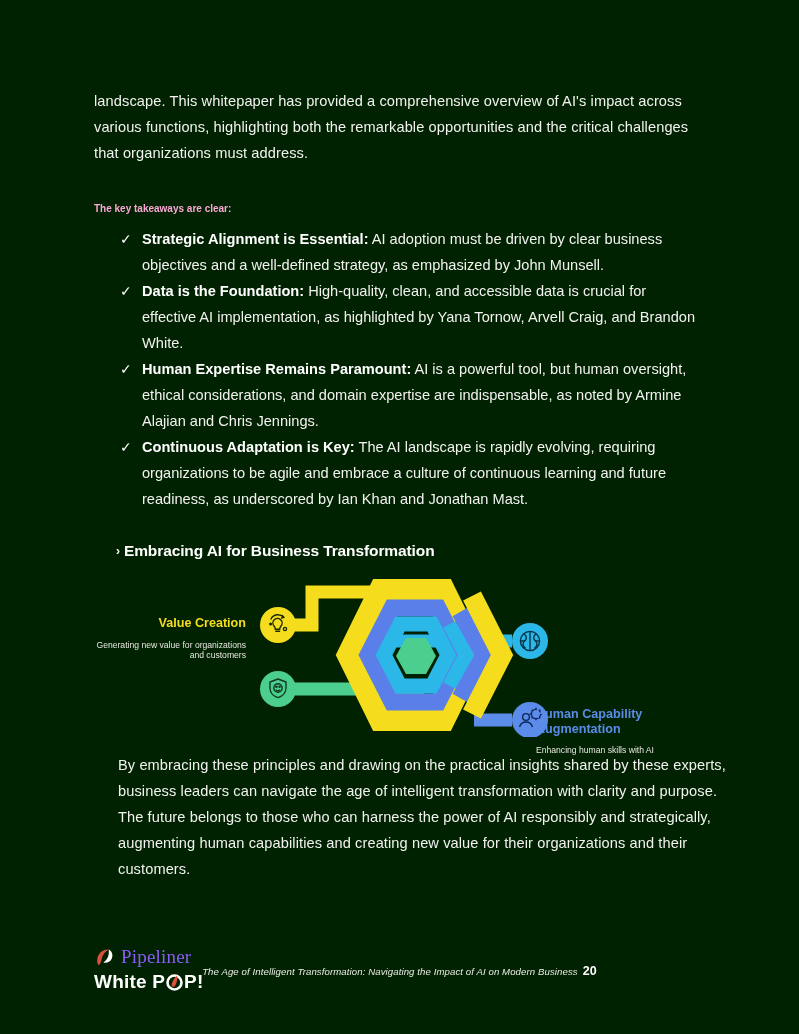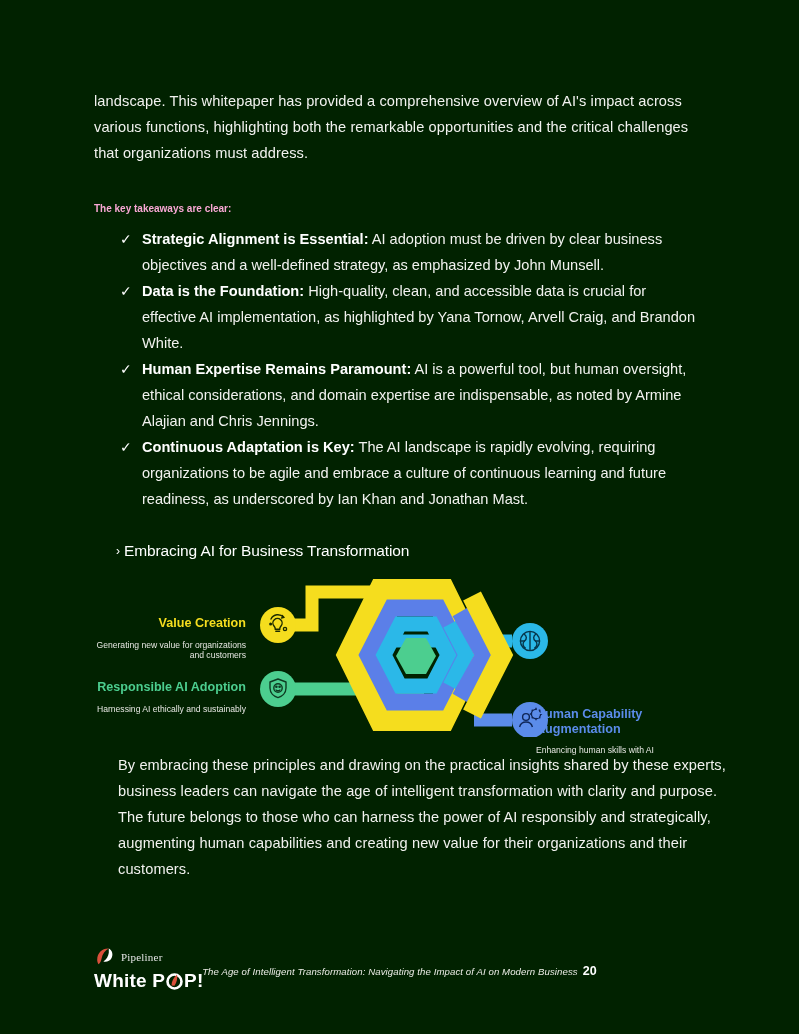--- a/index.html
+++ b/index.html
@@ -74,21 +74,21 @@
     left: 94px;
     top: 532px;
     width: 620px;
     height: 212px;
   }
   .figure-title {
     position: absolute;
     left: 22px;
     top: 10px;
     font-size: 15.5px;
-    font-weight: normal;
+    font-weight: bold;
     color: #ffffff;
     letter-spacing: -0.1px;
     white-space: nowrap;
   }
   .figure-title .chev {
     color: #ffffff;
     font-size: 12px;
     margin-right: 4px;
     position: relative;
     top: -1px;
@@ -140,22 +140,22 @@
     position: absolute;
     left: 94px;
     top: 16px;
   }
   .logo-row1 {
     display: flex;
     align-items: center;
     gap: 6px;
   }
   .logo-word {
-    font-size: 11px;
-    color: #e5e5e5;
+    font-size: 19px;
+    color: #8b5cf6;
     letter-spacing: 0.2px;
     font-family: "Liberation Serif", serif;
   }
   .logo-row2 {
     margin-top: 3px;
     font-size: 19px;
     font-weight: bold;
     color: #ffffff;
     letter-spacing: 0.2px;
     display: flex;
@@ -291,24 +291,20 @@
           </g>
         </g>
       </svg>
 
       
       <div class="label left" id="lbl-value">
         <span class="l-title">Value Creation</span>
         <span class="l-sub">Generating new value for organizations and customers</span>
       </div>
 
-      <div class="label left" id="lbl-resp">
-        <span class="l-title">Responsible AI Adoption</span>
-        <span class="l-sub">Harnessing AI ethically and sustainably</span>
-      </div>
 
 
       <div class="label right" id="lbl-human">
         <span class="l-title">Human Capability Augmentation</span>
         <span class="l-sub">Enhancing human skills with AI</span>
       </div>
     </div>
   </div>
 
   <div style="position:absolute; left:94px; top:752px; width:615px;margin-left:24px;">

